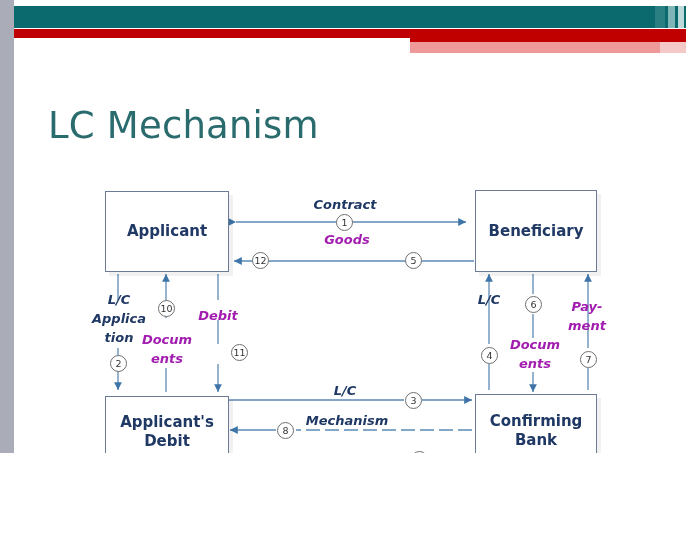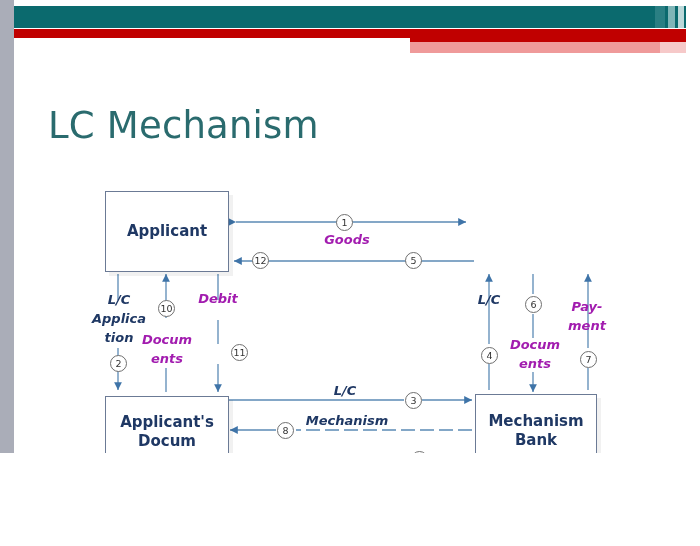--- a/index.html
+++ b/index.html
@@ -161,33 +161,35 @@
 
         <line x1="472" y1="430" x2="296" y2="430" stroke-dasharray="14 5"></line>
         <line x1="276" y1="430" x2="230" y2="430" marker-end="url(#ar)"></line>
 
         <line x1="228" y1="459" x2="410" y2="459"></line>
         <line x1="428" y1="459" x2="472" y2="459" marker-end="url(#ar)"></line>
       </g>
     </svg>
 
     <div class="node" id="node-applicant">Applicant</div>
+    <div class="node" id="node-beneficiary">Beneficiary</div>
     <div class="node" id="node-applicant-bank">Applicant's
-Docum</div>
-    <div class="node" id="node-confirming-bank">Mechanism
+Debit</div>
+    <div class="node" id="node-confirming-bank">Confirming
 Bank</div>
 
+    <div class="lbl dark" style="left:300px;top:196px;width:90px;">Contract</div>
     <div class="lbl" style="left:302px;top:231px;width:90px;">Goods</div>
 
     <div class="lbl dark" style="left:88px;top:291px;width:62px;">L/C
 Applica
 tion</div>
     <div class="lbl" style="left:137px;top:331px;width:60px;">Docum
 ents</div>
-    <div class="lbl" style="left:193px;top:290px;width:50px;">Debit</div>
+    <div class="lbl" style="left:193px;top:307px;width:50px;">Debit</div>
 
     <div class="lbl dark" style="left:466px;top:291px;width:46px;">L/C</div>
     <div class="lbl" style="left:505px;top:336px;width:60px;">Docum
 ents</div>
     <div class="lbl" style="left:562px;top:298px;width:50px;">Pay-
 ment</div>
 
     <div class="lbl dark" style="left:320px;top:382px;width:50px;">L/C</div>
     <div class="lbl dark" style="left:295px;top:412px;width:104px;">Mechanism</div>
 

